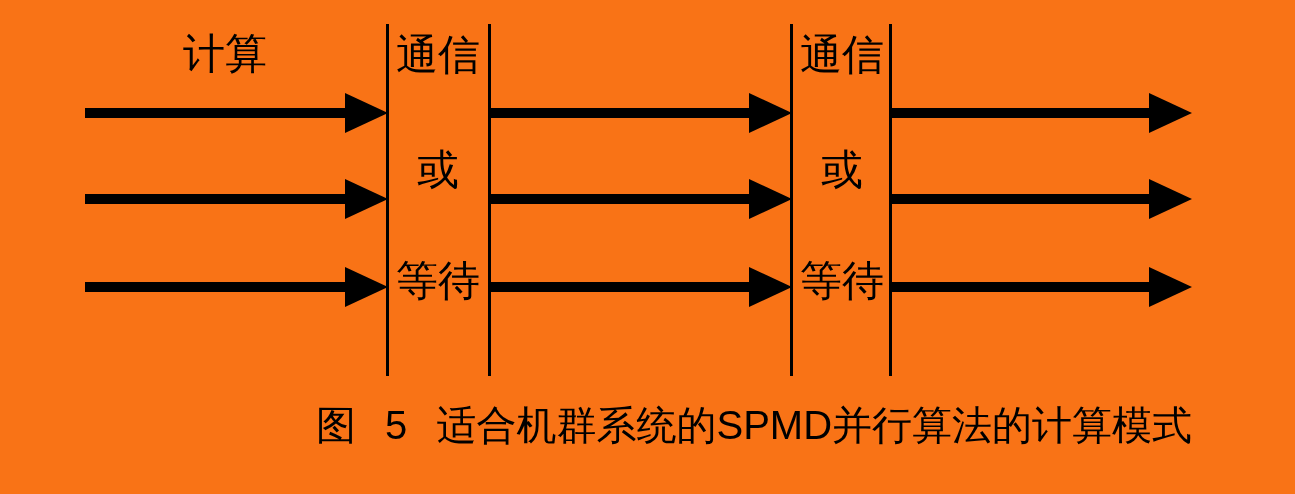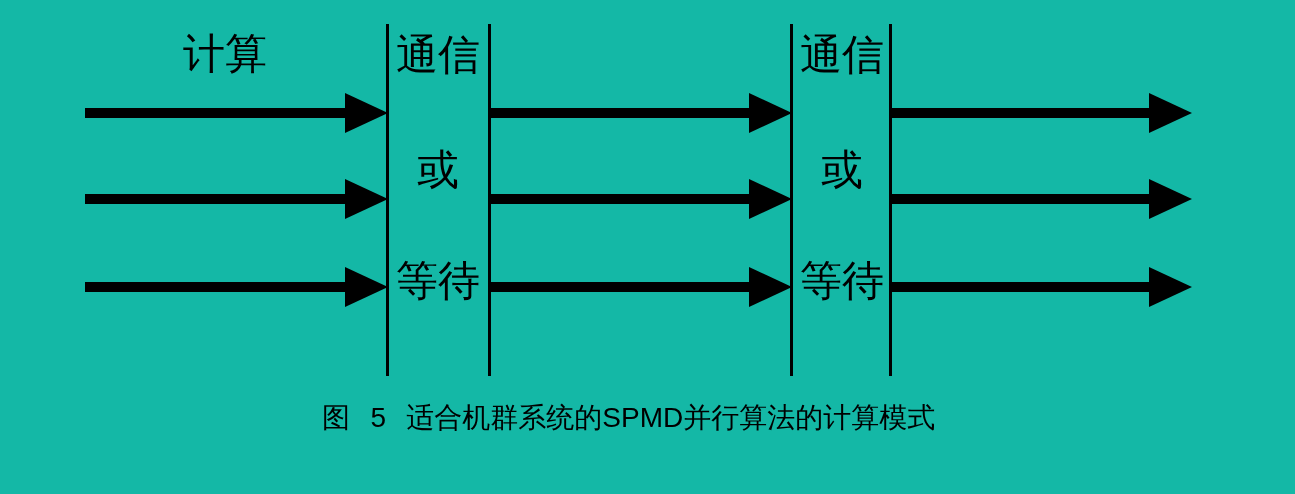--- a/index.html
+++ b/index.html
@@ -5,21 +5,21 @@
   html, body {
     margin: 0;
     padding: 0;
     background: #ffffff;
     font-family: "Liberation Sans", "DejaVu Sans", sans-serif;
   }
   #stage {
     position: relative;
     width: 1295px;
     height: 494px;
-    background: #14b8a6;
+    background: #f97316;
     overflow: hidden;
     color: #000000;
   }
   .phase-label {
     position: absolute;
     font-size: 42px;
     line-height: 1.0;
     color: #000000;
     text-align: center;
     white-space: nowrap;
@@ -50,26 +50,25 @@
     width: 0;
     height: 0;
     border-top: 20px solid transparent;
     border-bottom: 20px solid transparent;
     border-left: 43px solid #000000;
   }
   #caption {
     position: absolute;
     left: 316px;
     top: 403px;
-    font-size: 28px;
+    font-size: 40px;
     line-height: 1.1;
     color: #000000;
     white-space: pre;
     word-spacing: 0.45em;
-    margin-left: 6px;
   }
 </style>
 </head>
 <body>
 
 <div id="stage">
 
   <div class="phase-label" style="left:152px; top:33px; width:146px;">计算</div>
 
   <div class="vline" style="left:386px;"></div>

